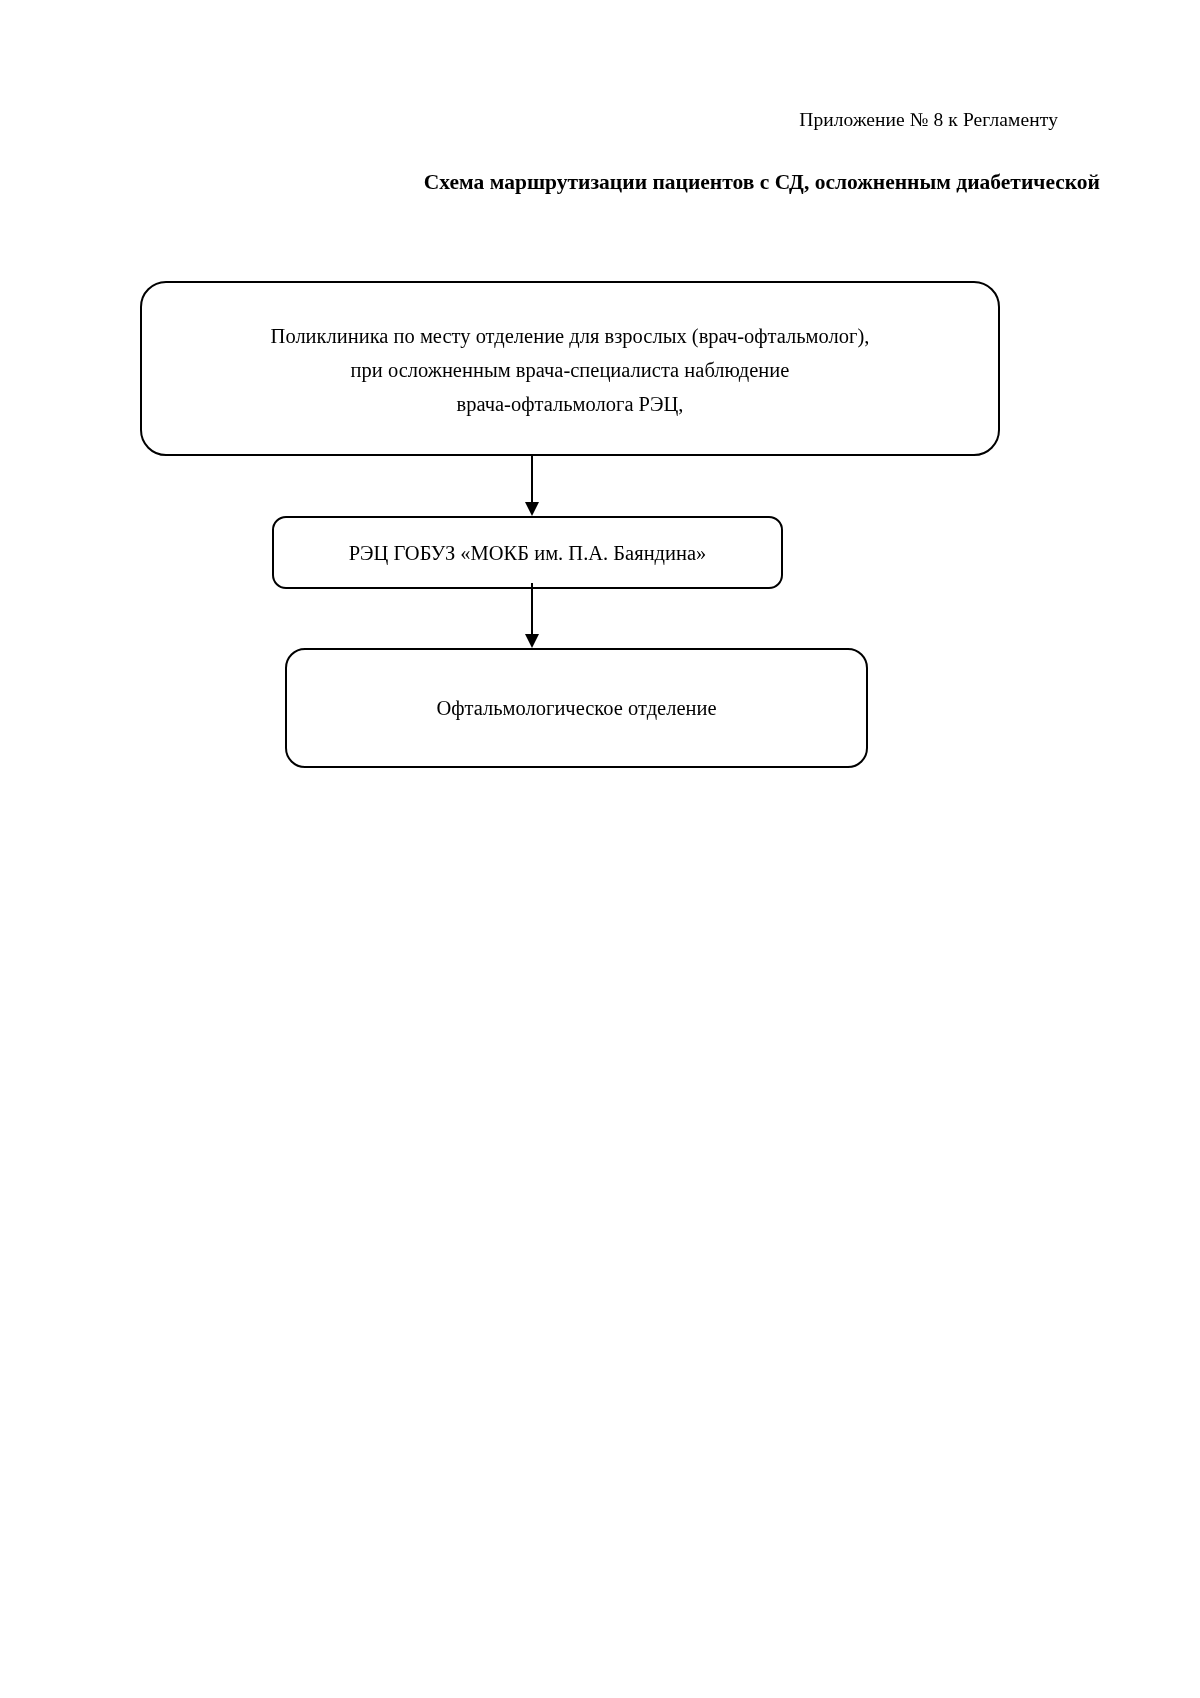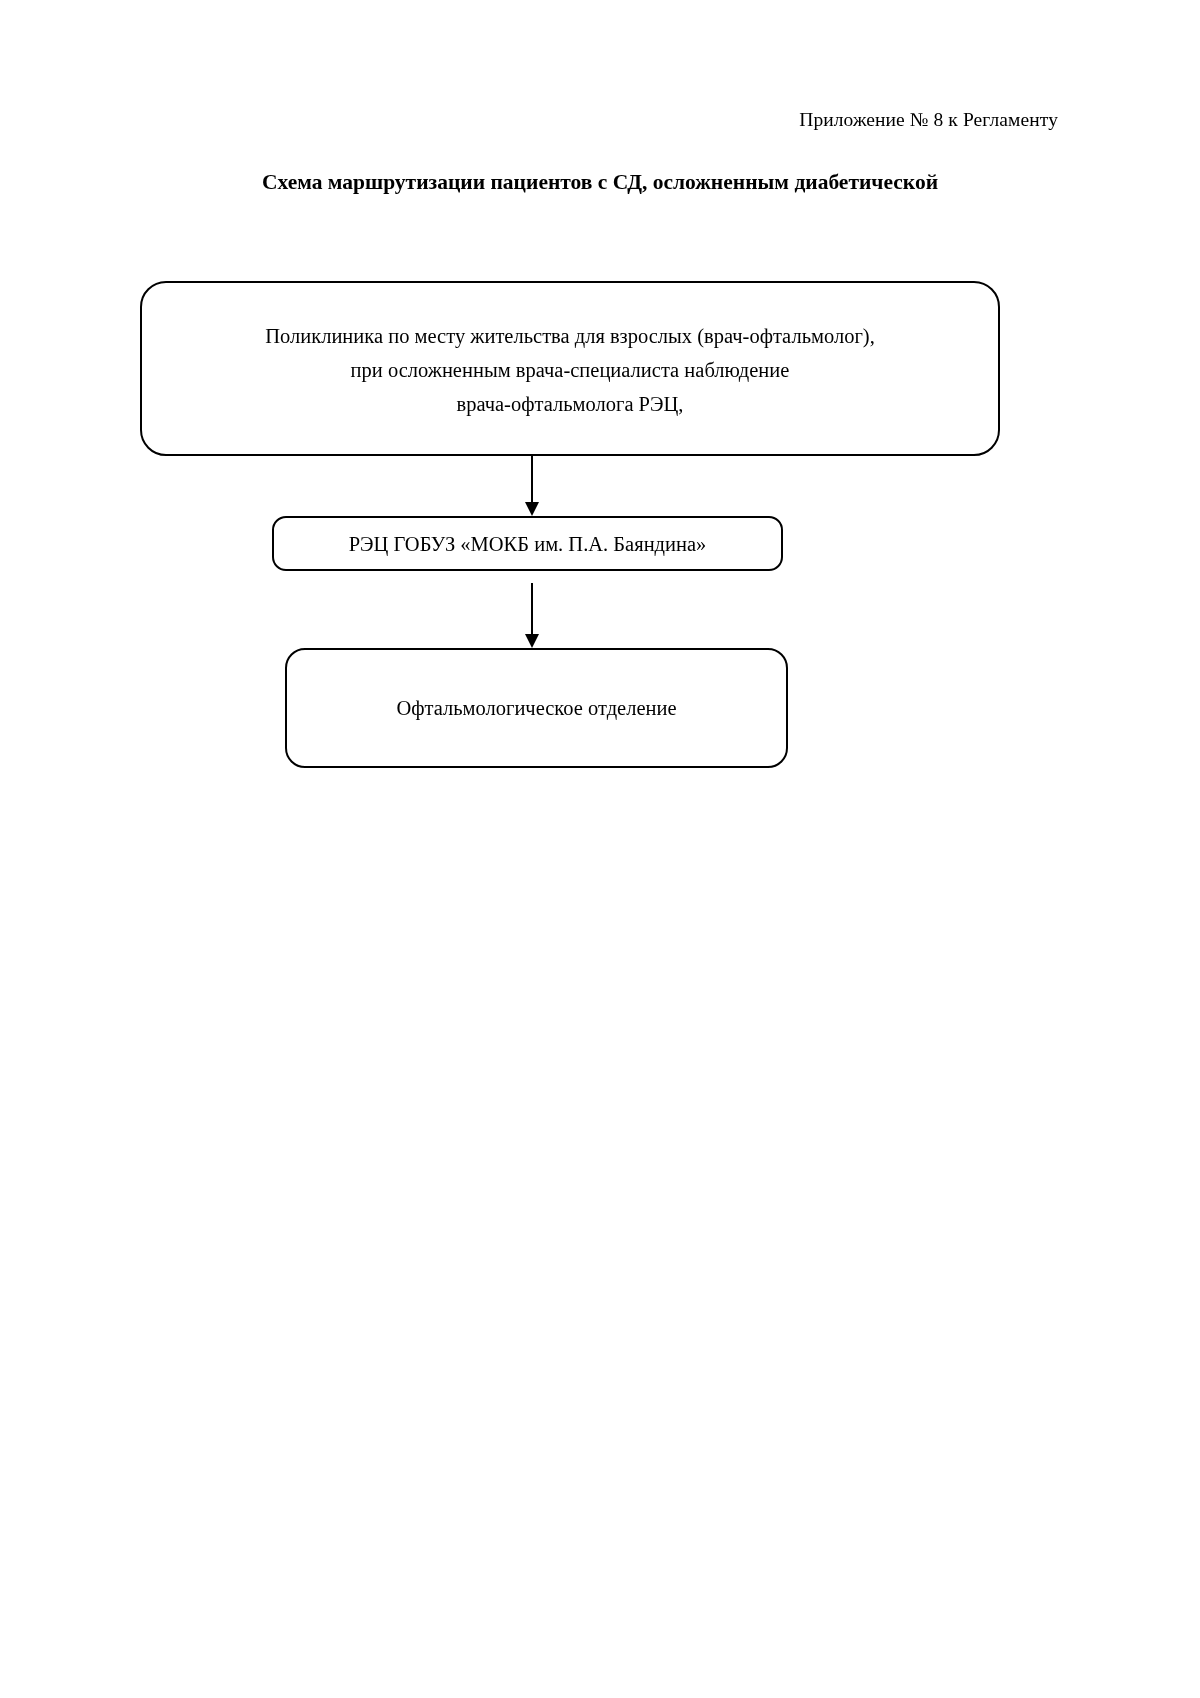--- a/index.html
+++ b/index.html
@@ -31,21 +31,21 @@
     letter-spacing: 0.1px;
     white-space: nowrap;
   }
 
   
   .doc-title {
     position: absolute;
     top: 166px;
     left: 100px;
     width: 1000px;
-    text-align: center;
+    text-align: right;
     font-weight: bold;
     font-size: 21.5px;
     line-height: 33px;
   }
   .doc-title .tline { display: block; }
 
   
   .flow {
     position: absolute;
     top: 0;
@@ -78,30 +78,30 @@
     border-radius: 26px;
     line-height: 34px;
     padding-top: 2px;
   }
 
   
   .node-rec {
     left: 272px;
     top: 516px;
     width: 511px;
-    height: 55px;
+    height: 73px;
     border-radius: 14px;
     line-height: 30px;
   }
 
   
   .node-oftalmo {
     left: 285px;
     top: 648px;
-    width: 503px;
+    width: 583px;
     height: 120px;
     border-radius: 20px;
     line-height: 46px;
   }
 
   
   .connector {
     position: absolute;
     width: 2px;
     background: #000000;
@@ -127,21 +127,21 @@
 
   <div class="doc-header">Приложение № 8 к Регламенту</div>
 
   <div class="doc-title">
     <span class="tline">Схема маршрутизации пациентов с СД, осложненным диабетической</span>
   </div>
 
   <div class="flow">
 
     <div class="node node-poliklinika">
-      <span class="line">Поликлиника по месту жительства для взрослых (врач-офтальмолог),</span>
+      <span class="line">Поликлиника по месту отделение для взрослых (врач-офтальмолог),</span>
       <span class="line">при осложненным врача-специалиста наблюдение</span>
       <span class="line">врача-офтальмолога РЭЦ,</span>
     </div>
 
     <div class="connector connector-1"></div>
     <div class="arrowhead arrowhead-1"></div>
 
     <div class="node node-rec">
       <span class="line">РЭЦ ГОБУЗ «МОКБ им. П.А. Баяндина»</span>
     </div>

